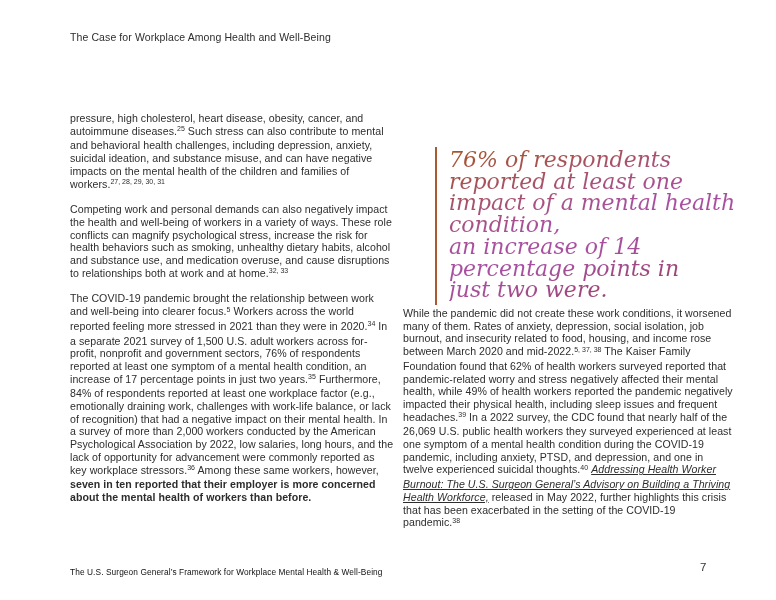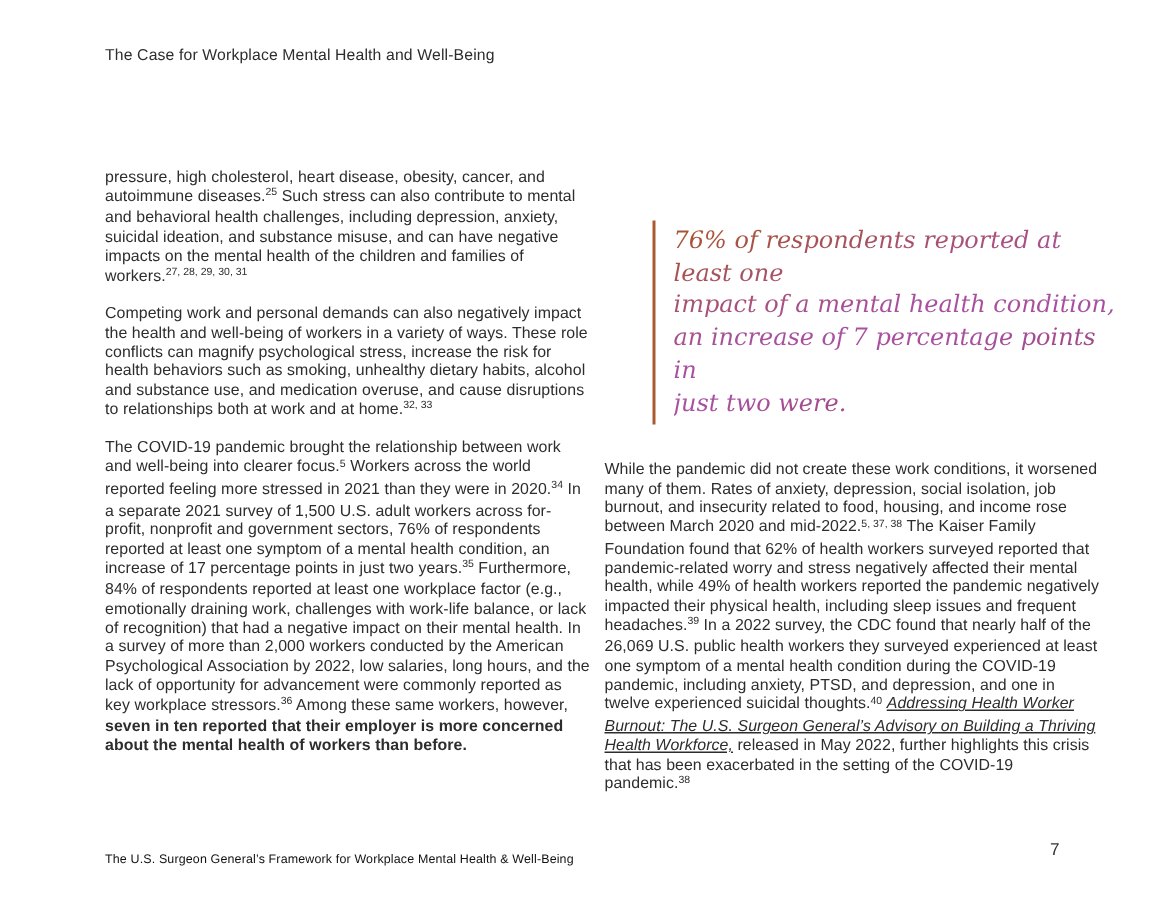--- a/index.html
+++ b/index.html
@@ -58,21 +58,21 @@
     position: absolute;
     left: 435px;
     top: 147px;
     width: 296px;
     border-left: 2px solid var(--quote-bar, #aa5a33);
     padding: 2px 0 4px 12px;
   }
   .quote-text {
     font-family: "DejaVu Serif", "Liberation Serif", serif;
     font-style: italic;
-    font-size: 16px;
+    font-size: 22px;
     line-height: 21.7px;
     color: #9c4b92;
     background: linear-gradient(165deg,
       var(--quote-grad-1, #a65426) 0%,
       var(--quote-grad-2, #a8509f) 45%,
       var(--quote-grad-2, #a8509f) 62%,
       var(--quote-grad-3, #8e3a44) 100%);
     -webkit-background-clip: text;
     background-clip: text;
     -webkit-text-fill-color: transparent;
@@ -93,33 +93,33 @@
     top: 561px;
     font-size: 11.5px;
     color: #333333;
   }
 </style>
 </head>
 <body>
 
 <div class="page">
 
-  <div class="running-header">The Case for Workplace Mental Health and Well-Being</div>
+  <div class="running-header">The Case for Workplace Among Health and Well-Being</div>
 
   <div class="col-left">
     <p class="body-para"><span>pressure, high cholesterol, heart disease, obesity, cancer, and autoimmune diseases.</span><span class="run-sup">25</span><span> Such stress can also contribute to mental and behavioral health challenges, including depression, anxiety, suicidal ideation, and substance misuse, and can have negative impacts on the mental health of the children and families of workers.</span><span class="run-sup">27, 28, 29, 30, 31</span></p>
     <p class="body-para"><span>Competing work and personal demands can also negatively impact the health and well-being of workers in a variety of ways. These role conflicts can magnify psychological stress, increase the risk for health behaviors such as smoking, unhealthy dietary habits, alcohol and substance use, and medication overuse, and cause disruptions to relationships both at work and at home.</span><span class="run-sup">32, 33</span></p>
     <p class="body-para"><span>The COVID-19 pandemic brought the relationship between work and well-being into clearer focus.</span><span class="run-sup">5</span><span> Workers across the world reported feeling more stressed in 2021 than they were in 2020.</span><span class="run-sup">34</span><span> In a separate 2021 survey of 1,500 U.S. adult workers across for-profit, nonprofit and government sectors, 76% of respondents reported at least one symptom of a mental health condition, an increase of 17 percentage points in just two years.</span><span class="run-sup">35</span><span> Furthermore, 84% of respondents reported at least one workplace factor (e.g., emotionally draining work, challenges with work-life balance, or lack of recognition) that had a negative impact on their mental health. In a survey of more than 2,000 workers conducted by the American Psychological Association by 2022, low salaries, long hours, and the lack of opportunity for advancement were commonly reported as key workplace stressors.</span><span class="run-sup">36</span><span> Among these same workers, however, </span><span class="run-b">seven in ten reported that their employer is more concerned about the mental health of workers than before.</span></p>
   </div>
 
   <div class="pull-quote">
     <div class="quote-text">
       <span class="quote-line">76% of respondents reported at least one</span>
       <span class="quote-line">impact of a mental health condition,</span>
-      <span class="quote-line">an increase of 7 percentage points in</span>
+      <span class="quote-line">an increase of 14 percentage points in</span>
       <span class="quote-line">just two were.</span>
     </div>
   </div>
 
   <div class="col-right">
     <p class="body-para"><span>While the pandemic did not create these work conditions, it worsened many of them. Rates of anxiety, depression, social isolation, job burnout, and insecurity related to food, housing, and income rose between March 2020 and mid-2022.</span><span class="run-sup">5, 37, 38</span><span> The Kaiser Family Foundation found that 62% of health workers surveyed reported that pandemic-related worry and stress negatively affected their mental health, while 49% of health workers reported the pandemic negatively impacted their physical health, including sleep issues and frequent headaches.</span><span class="run-sup">39</span><span> In a 2022 survey, the CDC found that nearly half of the 26,069 U.S. public health workers they surveyed experienced at least one symptom of a mental health condition during the COVID-19 pandemic, including anxiety, PTSD, and depression, and one in twelve experienced suicidal thoughts.</span><span class="run-sup">40</span><span> </span><span class="run-i">Addressing Health Worker Burnout: The U.S. Surgeon General’s Advisory on Building a Thriving Health Workforce,</span><span> released in May 2022, further highlights this crisis that has been exacerbated in the setting of the COVID-19 pandemic.</span><span class="run-sup">38</span></p>
   </div>
 
   <div class="footer-title">The U.S. Surgeon General’s Framework for Workplace Mental Health &amp; Well-Being</div>
 

